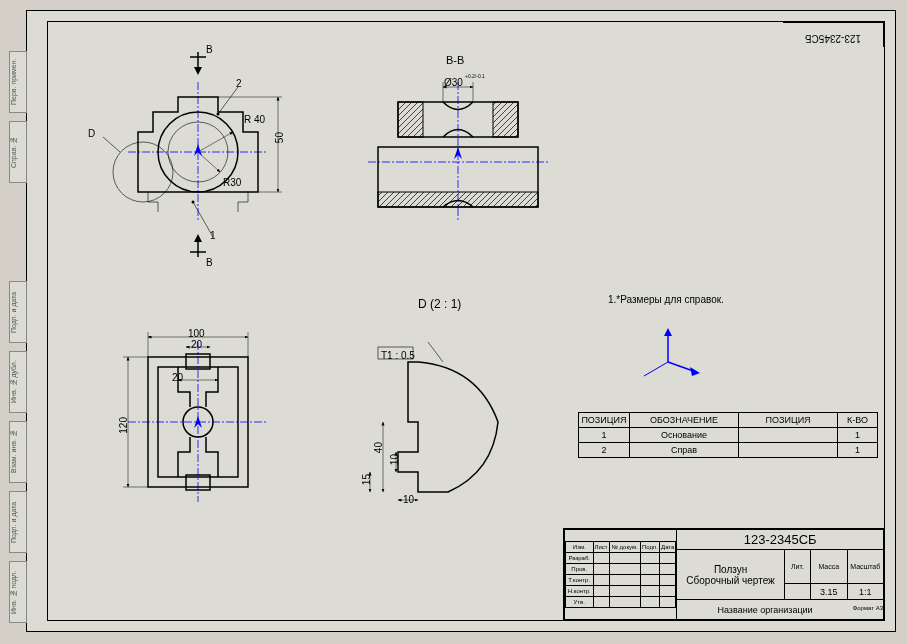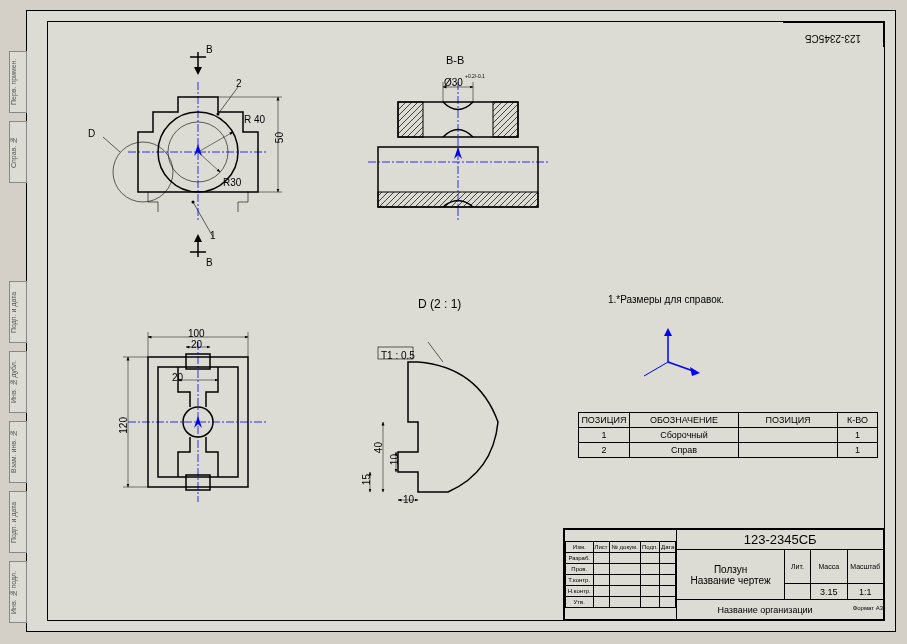--- a/index.html
+++ b/index.html
@@ -180,21 +180,21 @@
     <table style="left:530px;top:390px;width:300px">
       <tbody>
           <tr>
         <th style="width:50px">ПОЗИЦИЯ</th>
         <th style="width:110px">ОБОЗНАЧЕНИЕ</th>
         <th style="width:100px">ПОЗИЦИЯ</th>
         <th style="width:40px">К-ВО</th>
       </tr>
       <tr>
         <td>1</td>
-        <td>Сборочный</td>
+        <td>Основание</td>
         <td></td>
         <td>1</td>
       </tr>
       <tr>
         <td>2</td>
         <td>Справ</td>
         <td></td>
         <td>1</td>
       </tr>
     </tbody>
@@ -250,21 +250,21 @@
                       <td></td>
                     </tr>
             </tbody>
                 </table>
           </td>
           <td colspan="4" class="bigcell" style="font-size:13px">123-2345СБ</td>
         </tr>
         <tr style="height:34px">
           <td rowspan="2" style="width:105px">
             <div class="decimal">Ползун</div>
-            <div class="decimal">Название чертеж</div>
+            <div class="decimal">Сборочный чертеж</div>
           </td>
           <td style="width:25px;font-size:7px">Лит.</td>
           <td style="width:35px;font-size:7px">Масса</td>
           <td style="width:35px;font-size:7px">Масштаб</td>
         </tr>
         <tr style="height:16px">
           <td></td>
           <td>3.15</td>
           <td>1:1</td>
         </tr>

